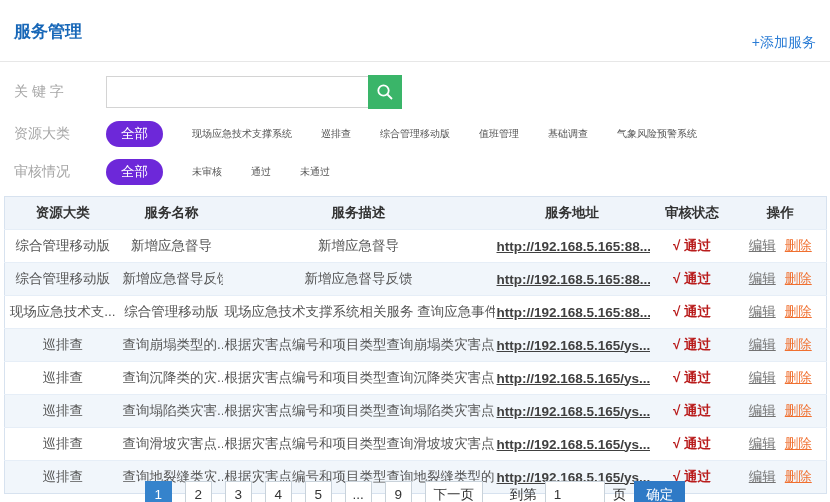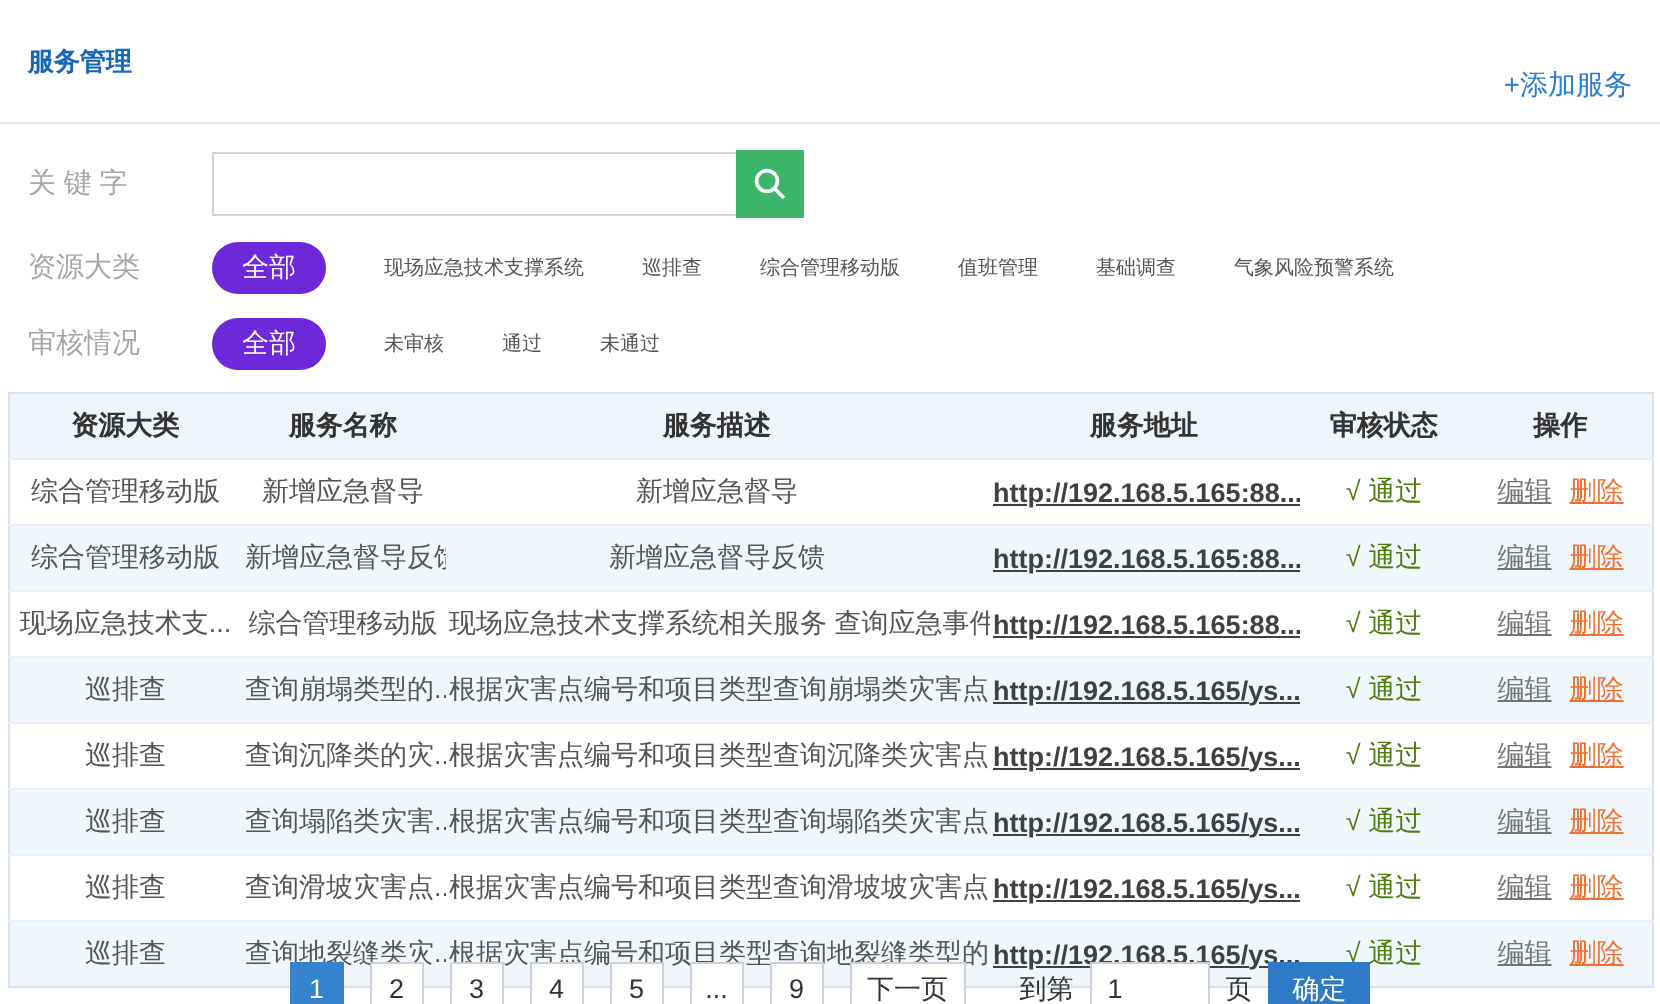--- a/index.html
+++ b/index.html
@@ -10,21 +10,21 @@
     width: 830px; height: 502px;
     overflow: hidden;
     background: #fff;
   }
   
   .topbar {
     display: flex; justify-content: space-between; align-items: center;
     padding: 10px 14px 9px 14px;
     border-bottom: 1px solid #e7e7e7;
   }
-  .page-title { color:#1767b8; font-size:13px; font-weight:bold; }
+  .page-title { color:#1767b8; font-size:17px; font-weight:bold; }
   .add-service { color:#2a7cd5; font-size:14px; text-decoration:none; cursor:pointer;margin-top:24px; }
 
   
   .filter-row { display:flex; align-items:center; margin:0 14px; }
   .kw-row { margin-top:13px; height:34px; }
   .flabel { width:92px; color:#a6a6a6; font-size:14px; flex:0 0 92px; }
   .kw-input {
     width:262px; height:32px; border:1px solid #d4d4d4; outline:none;
     font-size:14px; padding:0 8px; color:#333; border-right:none;
   }
@@ -54,21 +54,21 @@
   table.svc td {
     height:33px; text-align:center; color:#555;
     border-top:1px solid #e6eef7;
     white-space:nowrap; overflow:hidden;
     padding:0 2px;
   }
   table.svc tbody tr:nth-child(even) { background:#f1f6fb; }
   .c1 { width:116px; } .c2 { width:102px; } .c3 { width:272px; }
   .c4 { width:155px; } .c5 { width:85px; } .c6 { width:92px; }
   a.url-link { color:#404040; font-weight:bold; text-decoration:underline; cursor:pointer; }
-  .status-pass { color:#4d7c0f; }
+  .status-pass { color:#b91c1c;font-weight:bold; }
   a.edit-link { color:#737373; text-decoration:underline; cursor:pointer; margin-right:9px; }
   a.del-link { color:#f07030; text-decoration:underline; cursor:pointer; }
 
   
   .pagination {
     position:absolute; left:0; right:0; top:481px;
     display:flex; justify-content:center; align-items:flex-start; gap:13px;
     font-size:13.5px; color:#333;
   }
   .pg-btn {

